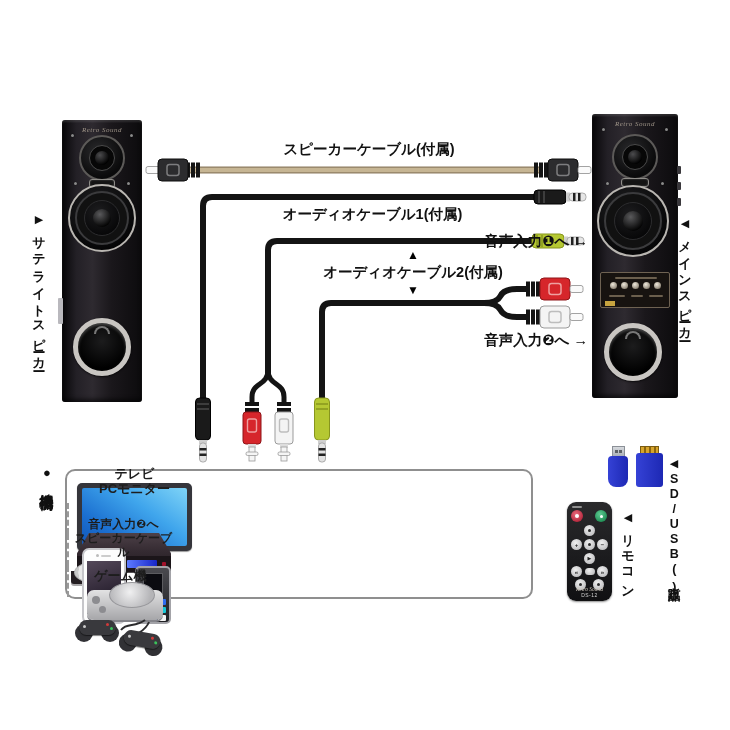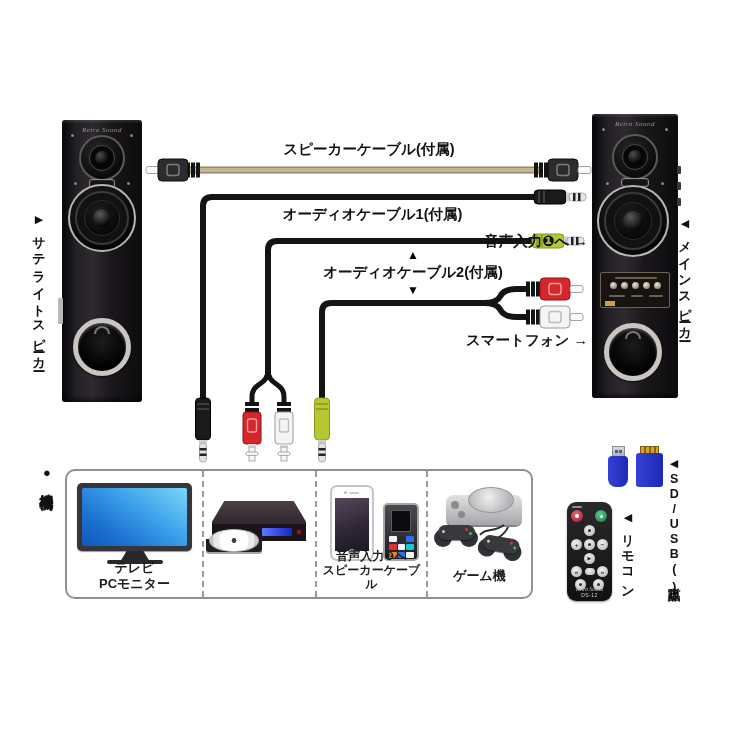--- a/index.html
+++ b/index.html
@@ -43,21 +43,21 @@
   .sidebtn { position:absolute; background:#3a383c; border-radius:1px; }
 
   
   .clabel { position:absolute; font-weight:bold; font-size:14.5px; color:#111; }
   .center { text-align:center; }
   .right { text-align:right; }
   .tri { font-size:12px; line-height:1; }
   .cable2block { position:absolute; display:flex; flex-direction:column; align-items:center; gap:2px; }
 
   
-  .devbox { position:absolute; border:2px solid #8f8f8f; border-radius:10px; display:flex; background:#fff; }
+  .devbox { position:absolute; border:2px solid #8f8f8f; border-radius:10px; display:flex; background:#fff;flex-direction:column; }
   .devcell { position:relative; height:100%; }
   .devcell + .devcell { border-left:2px dashed #9a9a9a; }
   .devlabels { position:absolute; left:0; right:0; bottom:6px; text-align:center; font-size:13px;
     font-weight:bold; color:#1d1d1d; line-height:1.18; }
 
   
   .tv-frame { position:absolute; background:#35353b; border-radius:5px; padding:5px;
     box-shadow:0 1px 1px rgba(0,0,0,.4); }
   .tv-screen { width:100%; height:100%; border-radius:2px;
     background:linear-gradient(215deg,#7fd4f7 0%,#3fa5ec 38%,#1b6fd0 75%,#1257b8 100%); }
@@ -309,21 +309,21 @@
   </svg>
 
   <div class="clabel center" style="left:255px; top:140px; width:228px;">スピーカーケーブル(付属)</div>
   <div class="clabel center" style="left:275px; top:205px; width:195px;">オーディオケーブル1(付属)</div>
   <div class="clabel right" style="left:462px; top:197px; width:126px;margin-top:35px;">音声入力❶へ →</div>
   <div class="cable2block" style="left:322px; top:249px; width:182px;">
     <span class="tri">▲</span>
     <span class="clabel" style="position:static;">オーディオケーブル2(付属)</span>
     <span class="tri">▼</span>
   </div>
-  <div class="clabel right" style="left:462px; top:331px; width:126px;">スマートフォン →</div>
+  <div class="clabel right" style="left:462px; top:331px; width:126px;">音声入力❷へ →</div>
 
   <div class="vlabel" style="left:34px; top:466px; width:26px;">
     <span class="arrow" style="font-size:13px;">●</span>
     <span class="vtext" style="font-size:14px; letter-spacing:1px;">接続機器例</span>
   </div>
 
   <div class="devbox" style="left:65px; top:469px; width:468px; height:130px;">
 
     <div class="devcell" style="width:135px;">
       <div class="tv-frame" style="left:10px; top:12px; width:115px; height:68px;">

